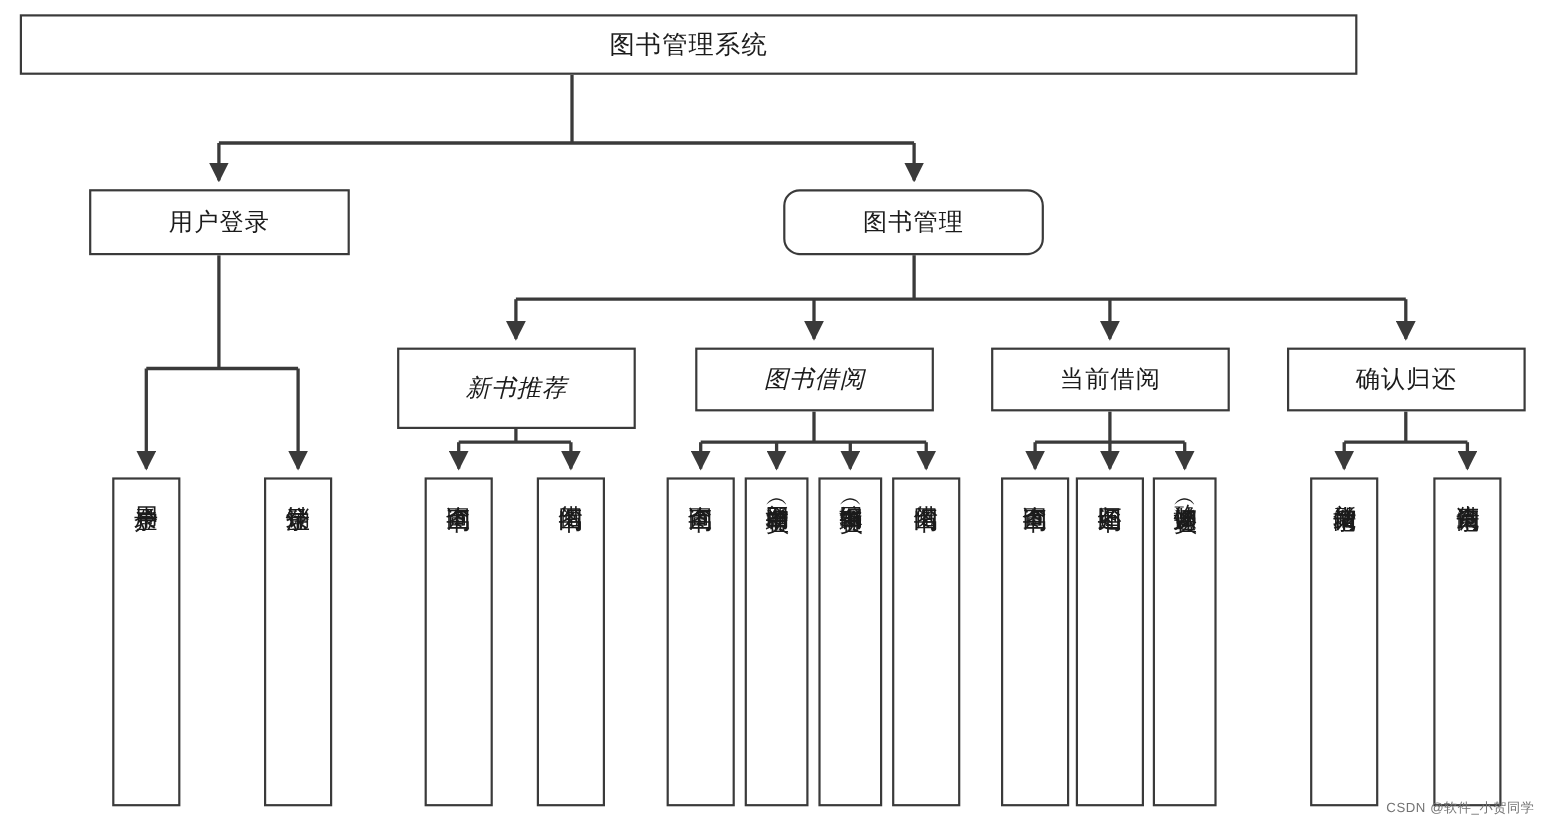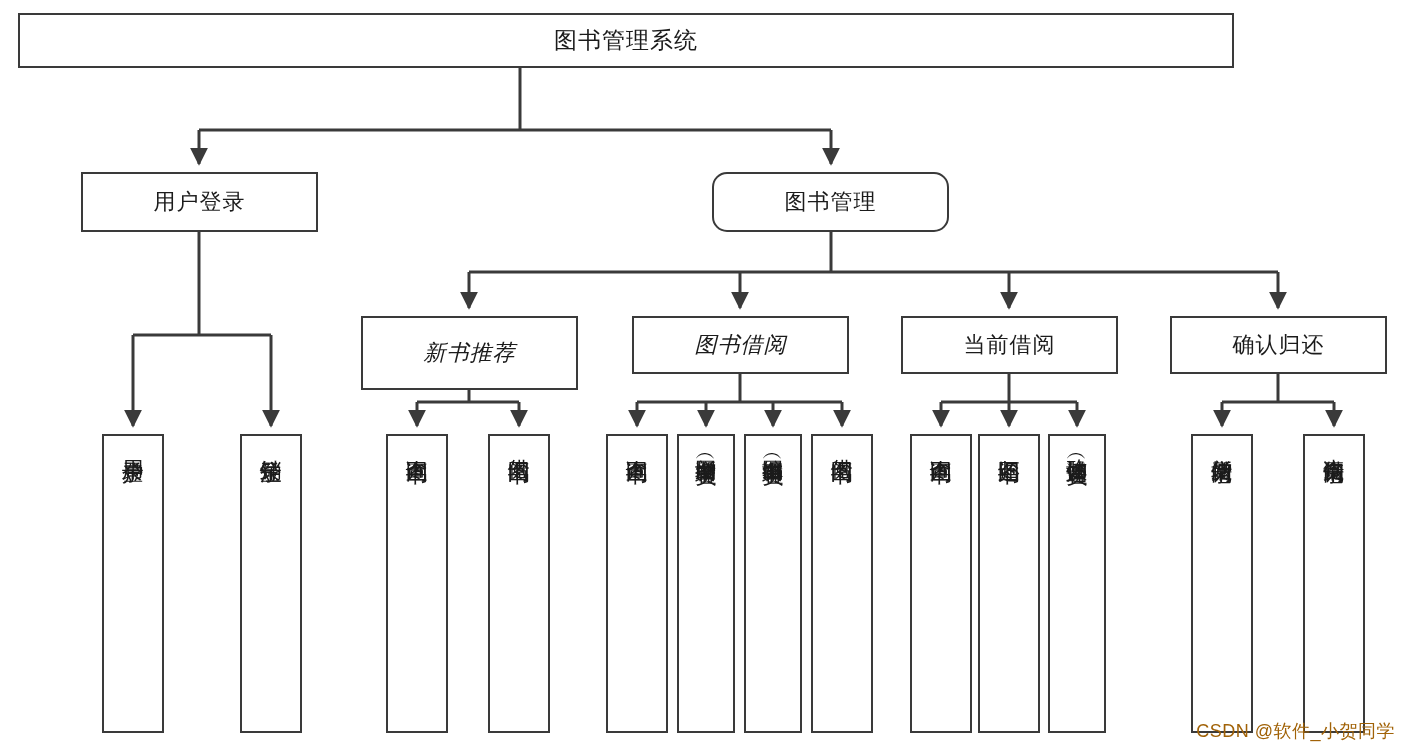--- a/index.html
+++ b/index.html
@@ -61,22 +61,22 @@
     line-height: 1.3;
   }
   .branch-label, .root-label {
     white-space: nowrap;
     letter-spacing: 1px;
   }
   #watermark {
     position: absolute;
     right: 10px;
     bottom: 4px;
-    font-size: 18px;
-    color: #a16207;
+    font-size: 12px;
+    color: #737373;
     letter-spacing: 0.5px;
     white-space: nowrap;
     user-select: none;
   }
 </style>
 </head>
 <body>
 
 <div id="canvas">
 

